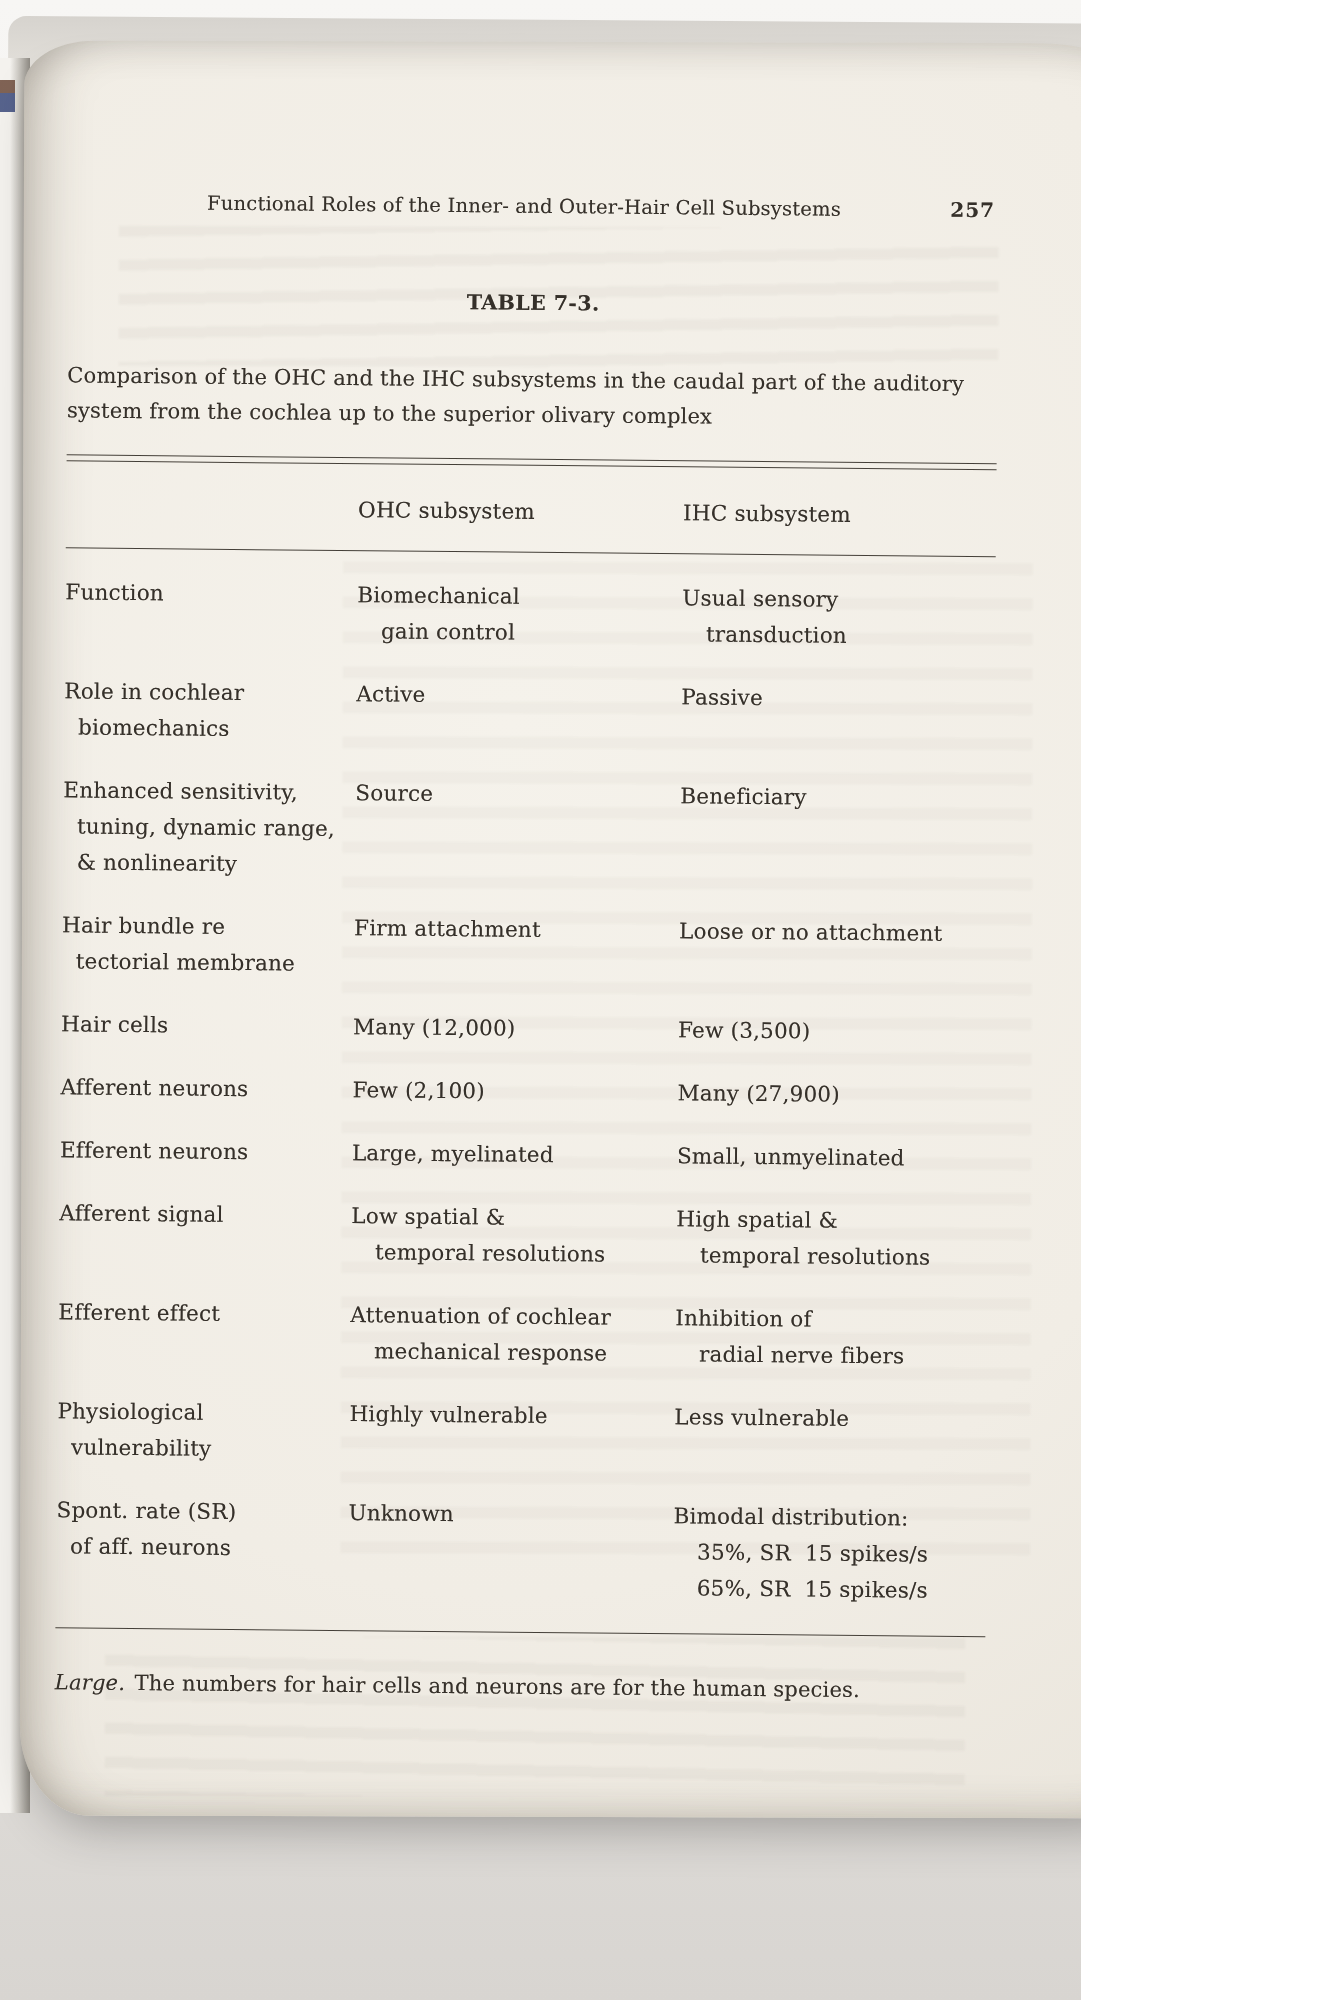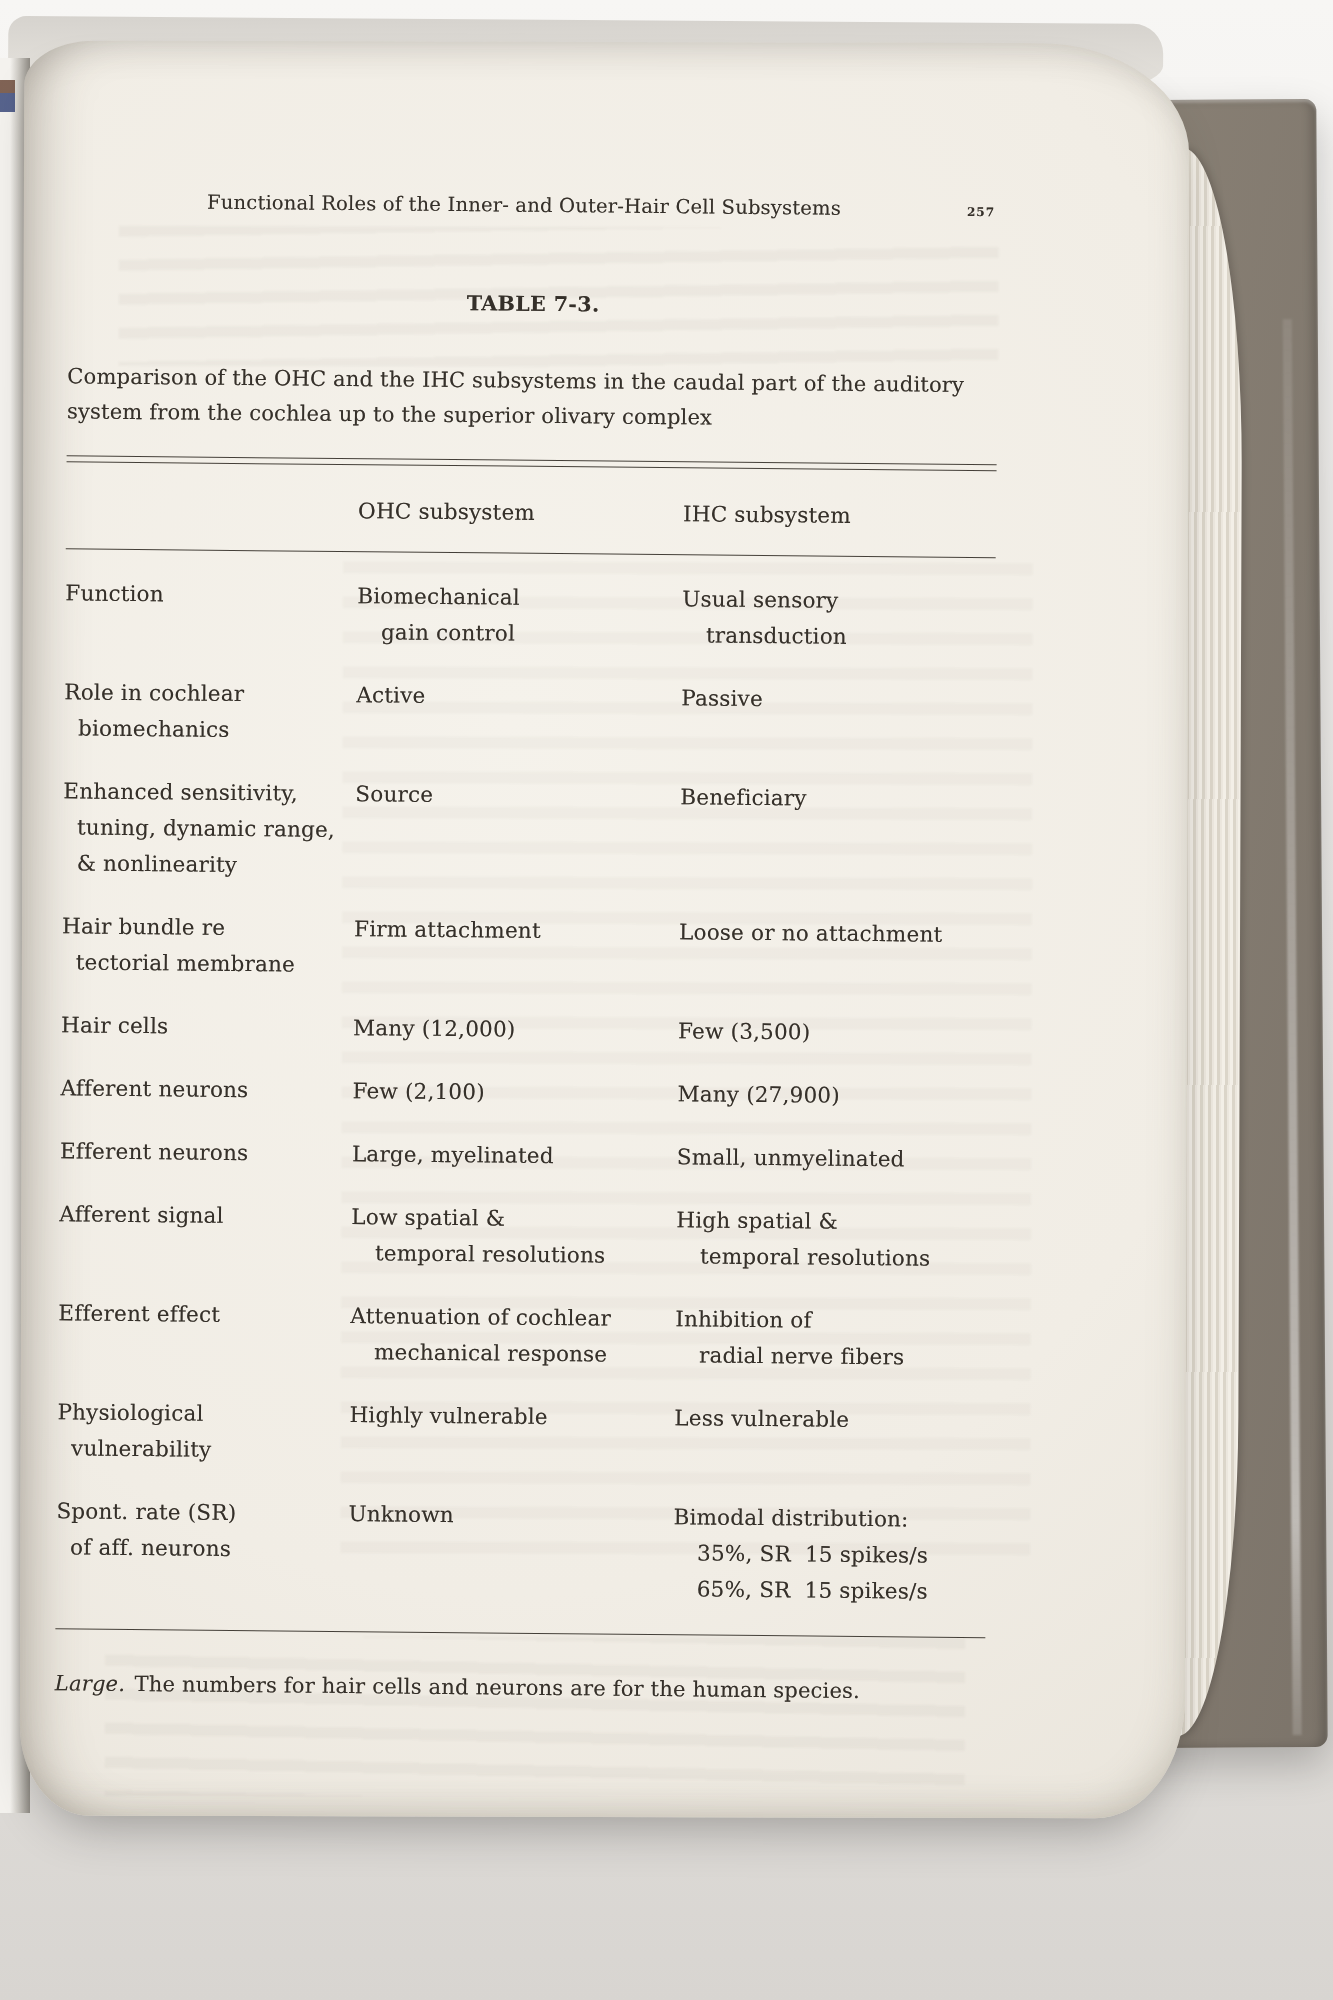--- a/index.html
+++ b/index.html
@@ -1,17 +1,17 @@
 <!DOCTYPE html>
 <html><head>
 <meta charset="utf-8">
 <style>
   html,body { margin:0; padding:0; }
   .scene {
-    position:relative; width:1333px; height:2000px; overflow:hidden;
+    position:relative; width:1081px; height:2000px; overflow:hidden;
     background:linear-gradient(180deg,#f7f6f4 0%, #edebe8 50%, #d8d5d1 100%);
     font-family:"DejaVu Serif","Liberation Serif",serif;
   }
   
   .cover {
     position:absolute; left:150px; top:103px; width:1172px; height:1648px;
     background:linear-gradient(100deg,#9b9284 0%, #8d8478 55%, #7c746a 100%);
     border-radius:12px; transform:rotate(-0.4deg);
     box-shadow: inset 0 3px 3px rgba(255,255,255,0.28), inset -6px 0 10px rgba(0,0,0,0.18),
                 0 18px 40px rgba(0,0,0,0.22);
@@ -63,21 +63,21 @@
 
   
   .content {
     position:absolute; left:40px; top:146px; width:930px; z-index:2;
     transform:rotate(0.4deg); color:#35302a;
     font-size:21.5px; line-height:36px; letter-spacing:0.2px;
     text-shadow:0 0 0.4px rgba(60,50,40,0.45);
   }
   .running-head { display:flex; align-items:baseline; font-size:19.5px; }
   .rh-text { margin-left:138px; }
-  .rh-num  { margin-left:auto; margin-right:4px; font-weight:bold; font-size:12px; letter-spacing:1px; }
+  .rh-num  { margin-left:auto; margin-right:4px; font-weight:bold; font-size:20px; letter-spacing:1px; }
   .tbl-title   { text-align:center; font-weight:bold; font-size:20.5px; letter-spacing:0.4px; margin-top:60px; }
   .tbl-caption { margin-top:42px; font-size:21px; line-height:35px; }
   .rule        { border-top:1.6px solid #443f38; }
   .rule.double { margin-top:26px; height:5px; border-bottom:1.6px solid #443f38; }
   .rule.under-head { margin-top:22px; }
   .rule.bottom { margin-top:10px; }
   .trow  { display:grid; grid-template-columns:292px 325px 1fr; }
   .thead { margin-top:28px; }
   .tbody { padding-top:26px; }
   .tbody .trow { margin-bottom:27px; }

